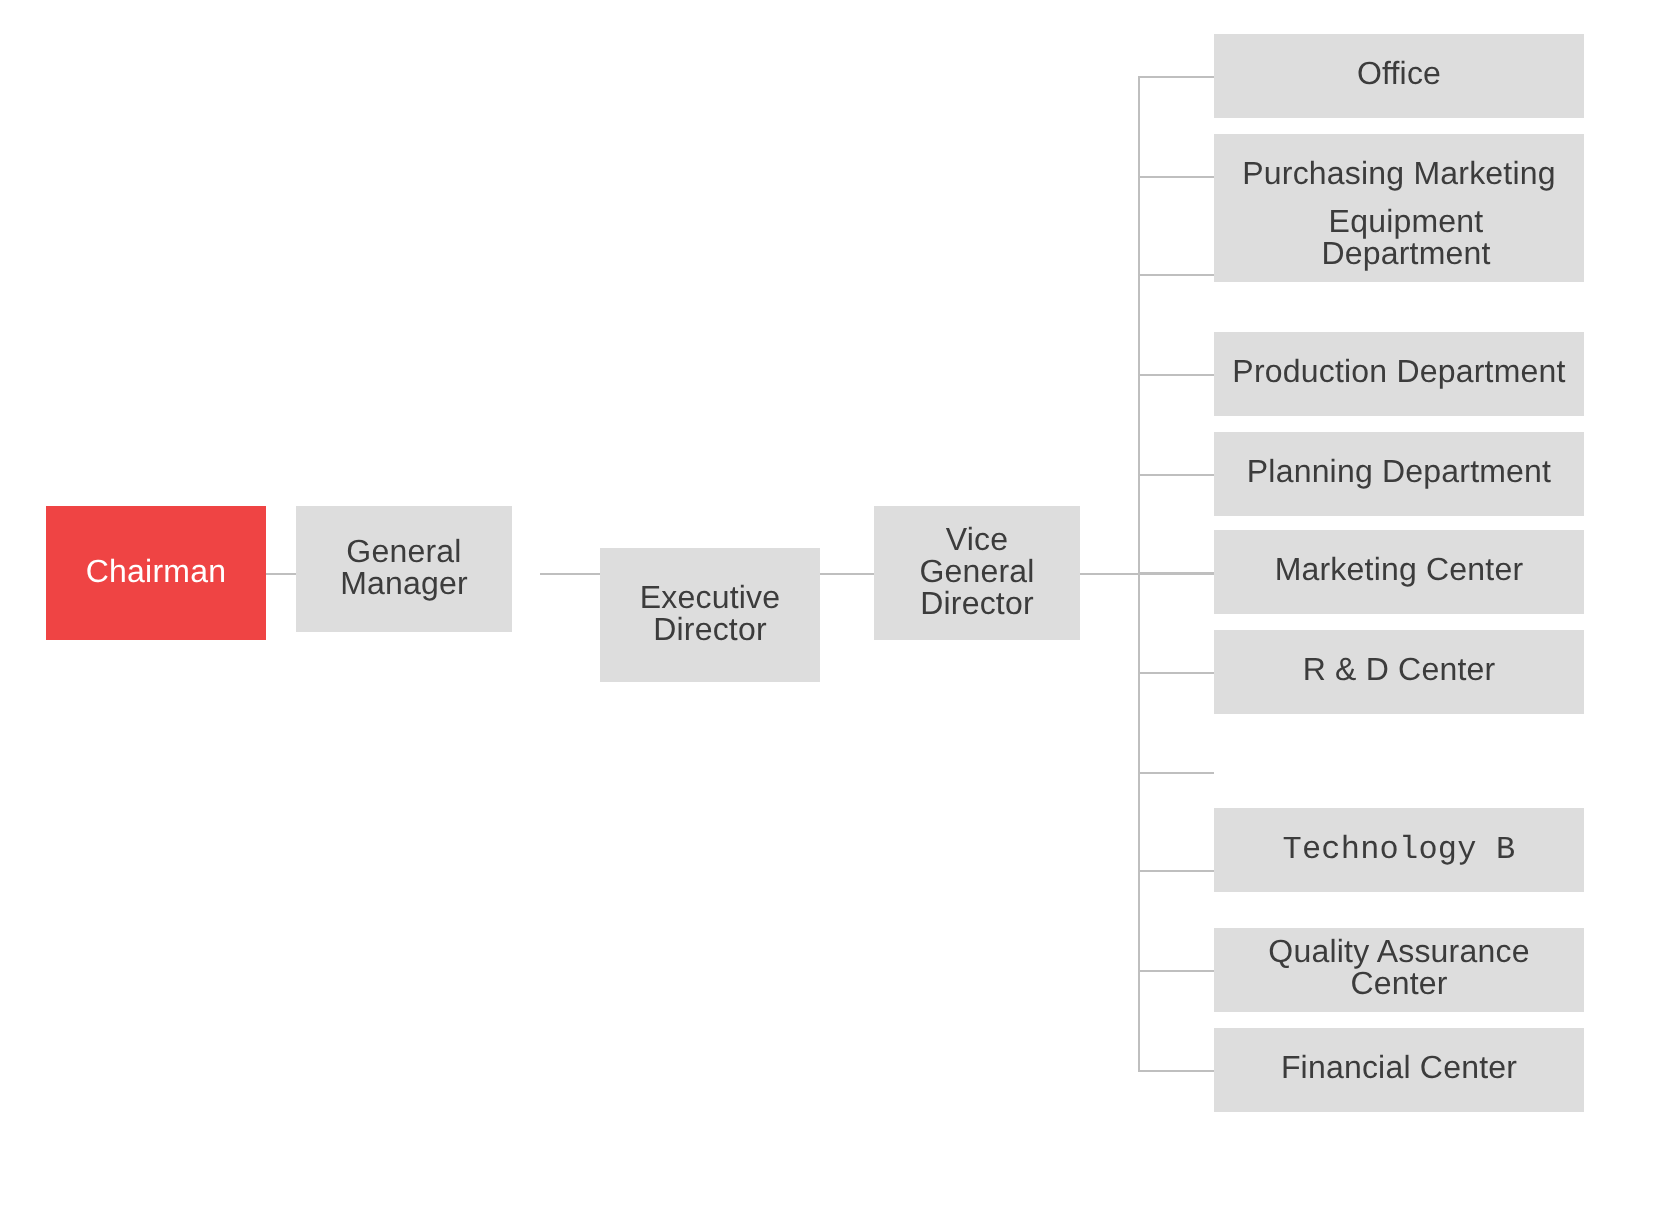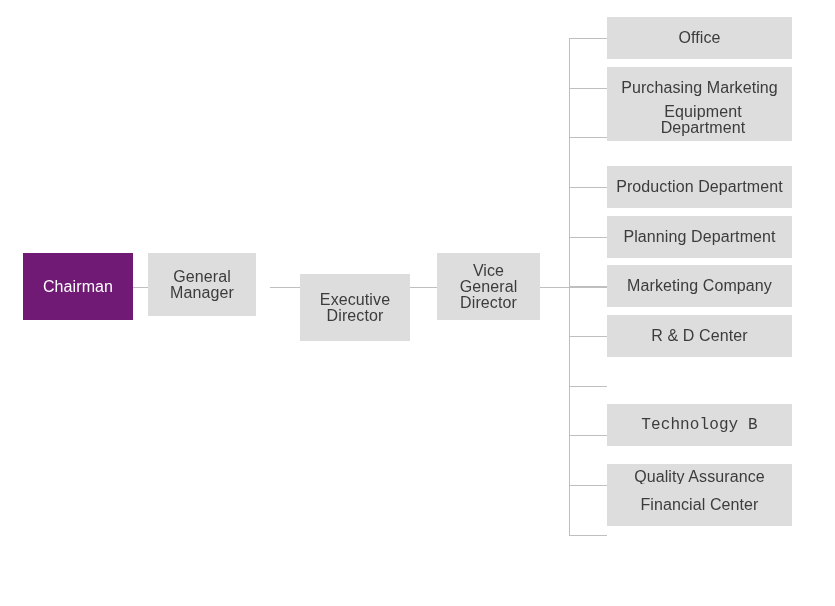--- a/index.html
+++ b/index.html
@@ -50,21 +50,21 @@
     text-align: center;
     background: #dddddd;
     color: #3c3c3c;
     font-size: 16px;
     line-height: 16px;
     letter-spacing: 0.1px;
     white-space: pre-wrap;
     padding: 2px 6px;
   }
   .node.root {
-    background: #701a75;
+    background: #ef4444;
     color: #ffffff;
   }
 
   
   .chain-0 { left: 23px;  top: 253px; width: 110px; height: 67px; }
   .chain-1 { left: 148px; top: 253px; width: 108px; height: 63px; }
   .chain-2 { left: 300px; top: 253px; width: 110px; height: 67px; margin-top: 21px; }
   .chain-3 { left: 437px; top: 253px; width: 103px; height: 67px; }
 
   
@@ -107,19 +107,19 @@
   <div class="node chain-2">Executive
 Director</div>
   <div class="node chain-3">Vice General
 Director</div>
 
   <div class="node dept" style="top:17px;">Office</div>
   <div class="node dept" style="top:67px;">Purchasing Marketing</div>
   <div class="node dept" style="top:99px;padding-left:13px;">Equipment Department</div>
   <div class="node dept" style="top:166px;">Production Department</div>
   <div class="node dept" style="top:216px;">Planning Department</div>
-  <div class="node dept" style="top:265px;">Marketing Company</div>
+  <div class="node dept" style="top:265px;">Marketing Center</div>
   <div class="node dept" style="top:315px;">R &amp; D Center</div>
   <div class="node dept" style="top:404px;font-family:Liberation Mono, monospace;">Technology B</div>
   <div class="node dept" style="top:464px;">Quality Assurance Center</div>
-  <div class="node dept" style="top:484px;">Financial Center</div>
+  <div class="node dept" style="top:514px;">Financial Center</div>
 
 </div>
 
 </body></html>

